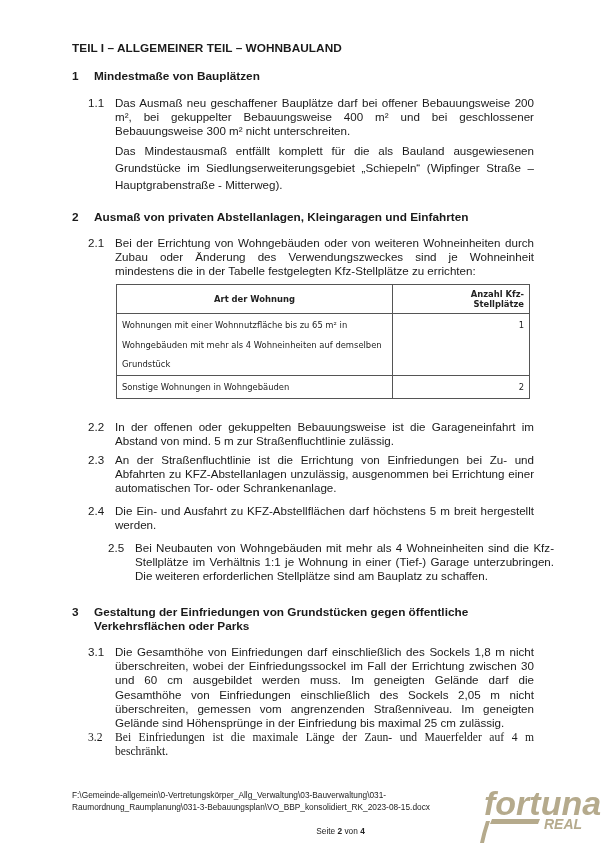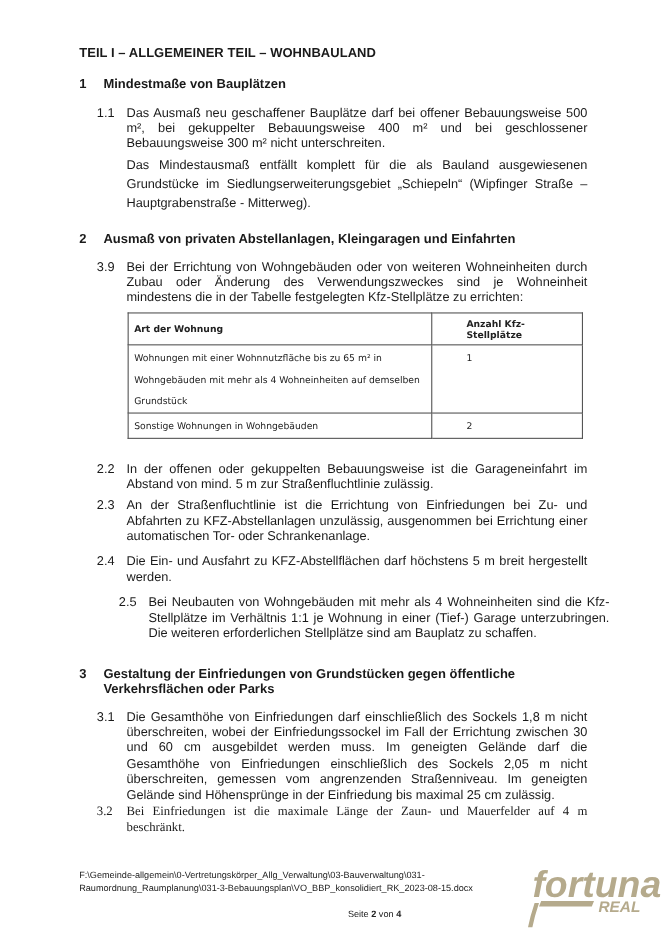--- a/index.html
+++ b/index.html
@@ -16,52 +16,52 @@
     .para { left: 88px; width: 446px; }
     .para .num { position: absolute; left: 0; top: 0; }
     .para .txt { position: absolute; left: 27px; width: 419px; text-align: justify; line-height: 14.2px; }
     .txt.last { text-align-last: left; }
     table.t {
       position: absolute; left: 116px; top: 284px; width: 414px; border-collapse: collapse;
       font-family: "DejaVu Sans", sans-serif; font-size: 8.4px; color: #222;
       border: 1.3px solid #333;
     }
     table.t td, table.t th { border: 1px solid #555; padding: 0 5px; vertical-align: top; }
-    table.t th { font-weight: bold; text-align: left; height: 28px; vertical-align: middle; }
-    table.t th.c2, table.t td.c2 { text-align: left; width: 100px; padding-left: 31px; }
+    table.t th { font-weight: bold; text-align: center; height: 28px; vertical-align: middle; }
+    table.t th.c2, table.t td.c2 { text-align: right; width: 100px; padding-left: 31px; }
     table.t td.lines { line-height: 19.5px; padding-top: 2px; padding-bottom: 0; margin-left: 47px; }
     table.t tr.r2 td { height: 22px; vertical-align: middle; margin-top: 28px; }
     .footer { left: 72px; top: 790px; font-size: 8.3px; line-height: 11.5px; color: #222; }
     .pager { left: 0; width: 601px; top: 826px; text-align: center; font-size: 8.3px; color: #222; padding-left: 40px; }
     .pager b { font-weight: bold; }
     .logo { left: 478px; top: 775px; width: 123px; height: 70px; }
   </style>
 </head>
 <body>
 
 <div class="abs title">TEIL I – ALLGEMEINER TEIL – WOHNBAULAND</div>
 
 <div class="abs h" style="left:72px; top:69px; width:480px; height:16px;">
   <span class="num">1</span>
   <span class="txt">Mindestmaße von Bauplätzen</span>
 </div>
 <div class="abs para" style="top:96px; height:44px;">
   <span class="num">1.1</span>
-  <span class="txt last">Das Ausmaß neu geschaffener Bauplätze darf bei offener Bebauungsweise 500 m², bei gekuppelter Bebauungsweise 400 m² und bei geschlossener Bebauungsweise 300 m² nicht unterschreiten.</span>
+  <span class="txt last">Das Ausmaß neu geschaffener Bauplätze darf bei offener Bebauungsweise 200 m², bei gekuppelter Bebauungsweise 400 m² und bei geschlossener Bebauungsweise 300 m² nicht unterschreiten.</span>
 </div>
 <div class="abs para" style="top:142px; height:44px; line-height:17px;">
   <span class="txt last" style="line-height:17px;">Das Mindestausmaß entfällt komplett für die als Bauland ausgewiesenen Grundstücke im Siedlungserweiterungsgebiet „Schiepeln“ (Wipfinger Straße – Hauptgrabenstraße - Mitterweg).</span>
 </div>
 
 <div class="abs h" style="left:72px; top:210px; width:480px; height:16px;">
   <span class="num">2</span>
   <span class="txt">Ausmaß von privaten Abstellanlagen, Kleingaragen und Einfahrten</span>
 </div>
 <div class="abs para" style="top:236px; height:44px;">
-  <span class="num">3.9</span>
+  <span class="num">2.1</span>
   <span class="txt last">Bei der Errichtung von Wohngebäuden oder von weiteren Wohneinheiten durch Zubau oder Änderung des Verwendungszweckes sind je Wohneinheit mindestens die in der Tabelle festgelegten Kfz-Stellplätze zu errichten:</span>
 </div>
 
 <table class="t">
   <tbody>
       <tr>
     <th>Art der Wohnung</th>
     <th class="c2">Anzahl Kfz-Stellplätze</th>
   </tr>
   <tr>

